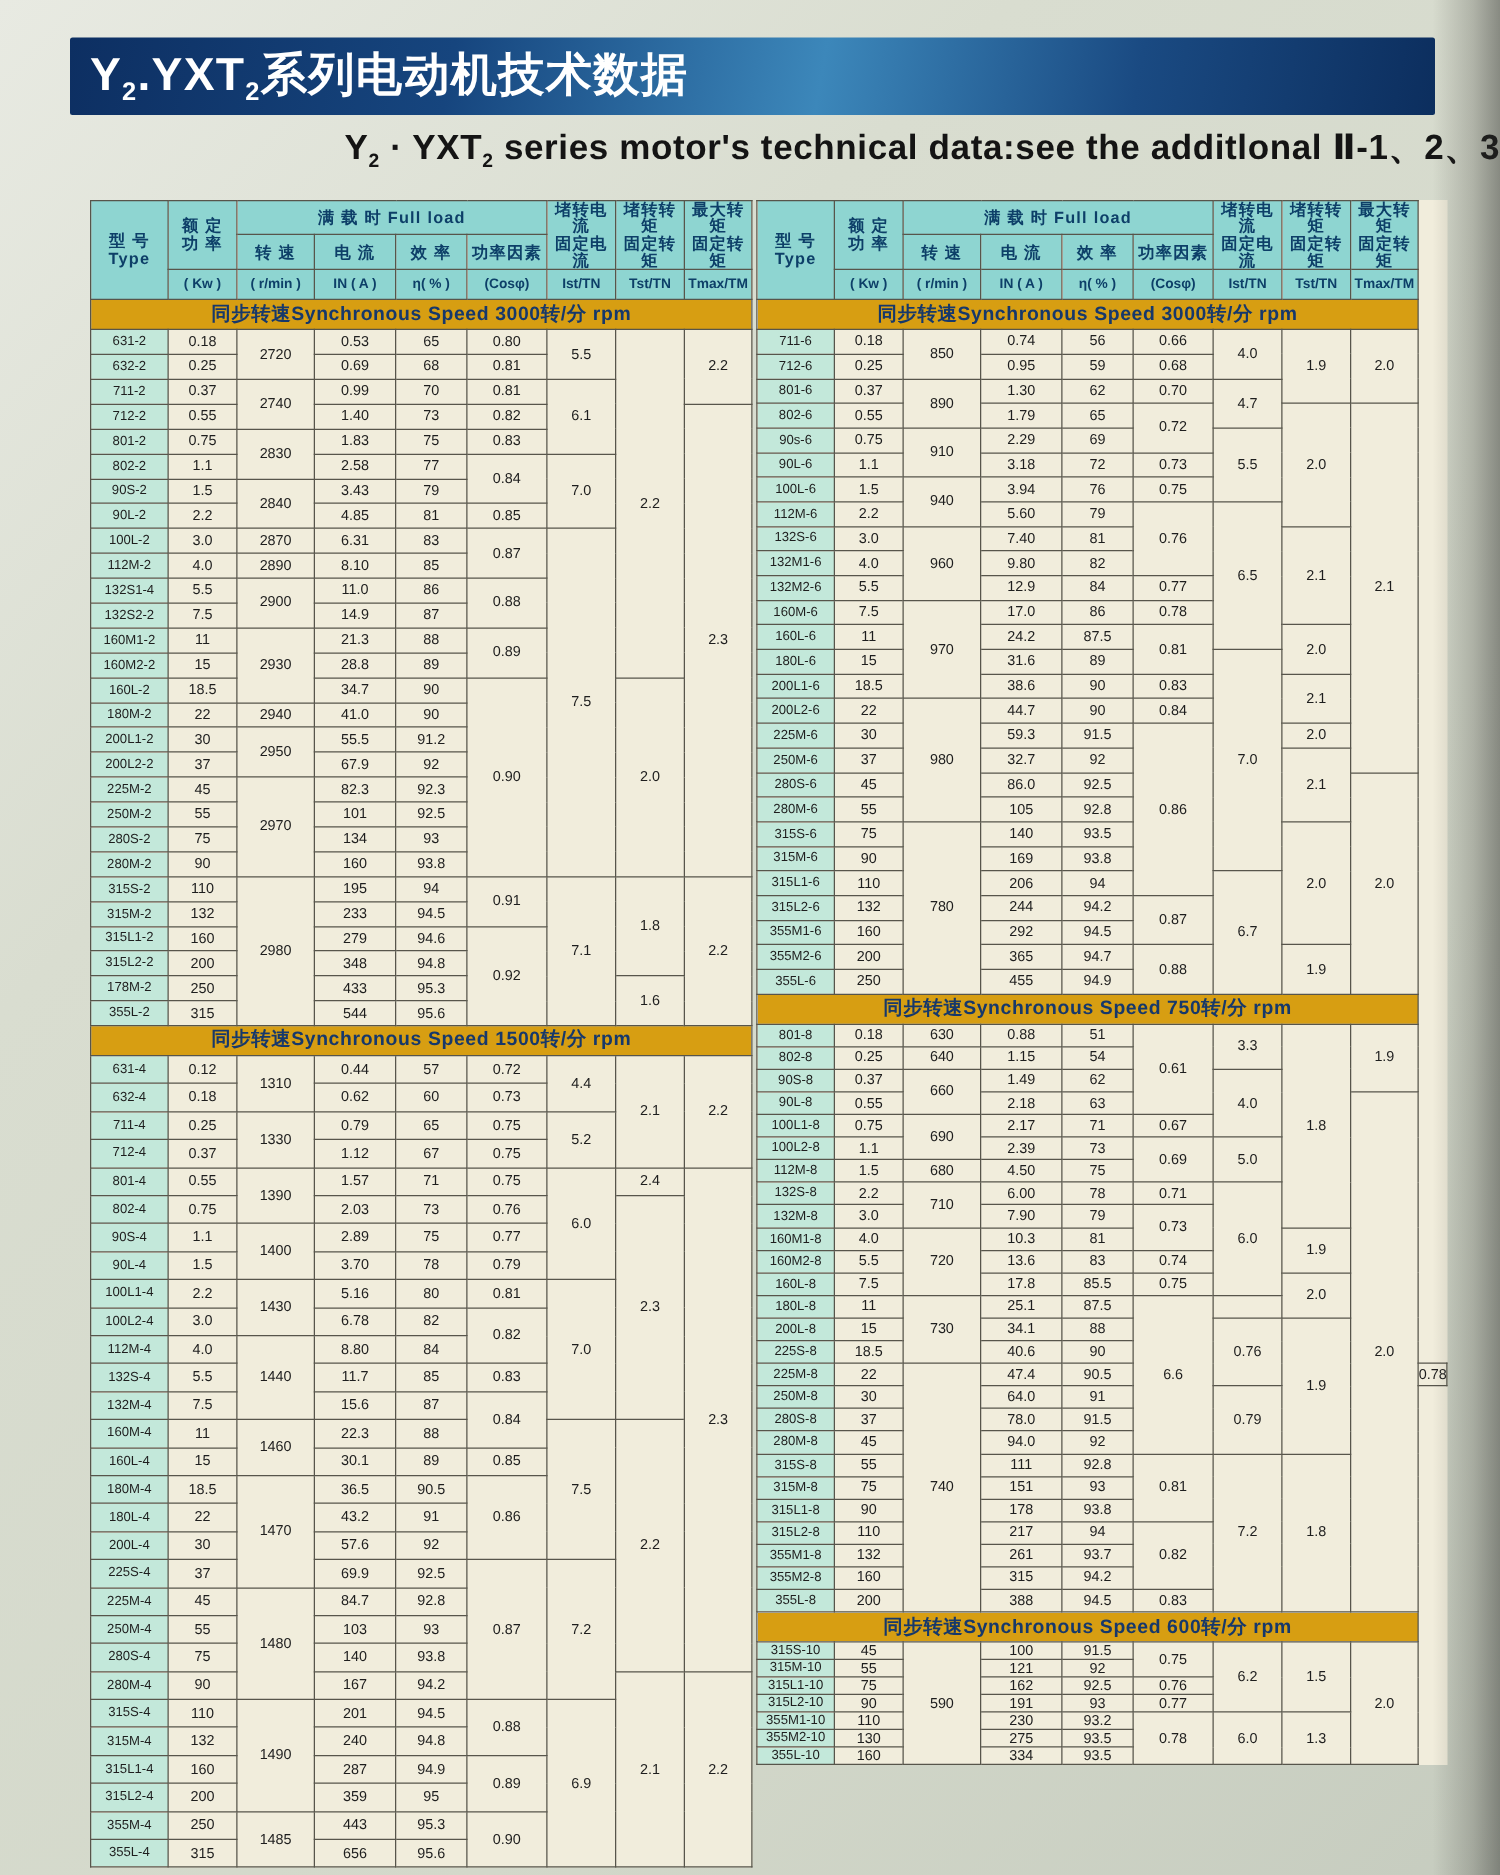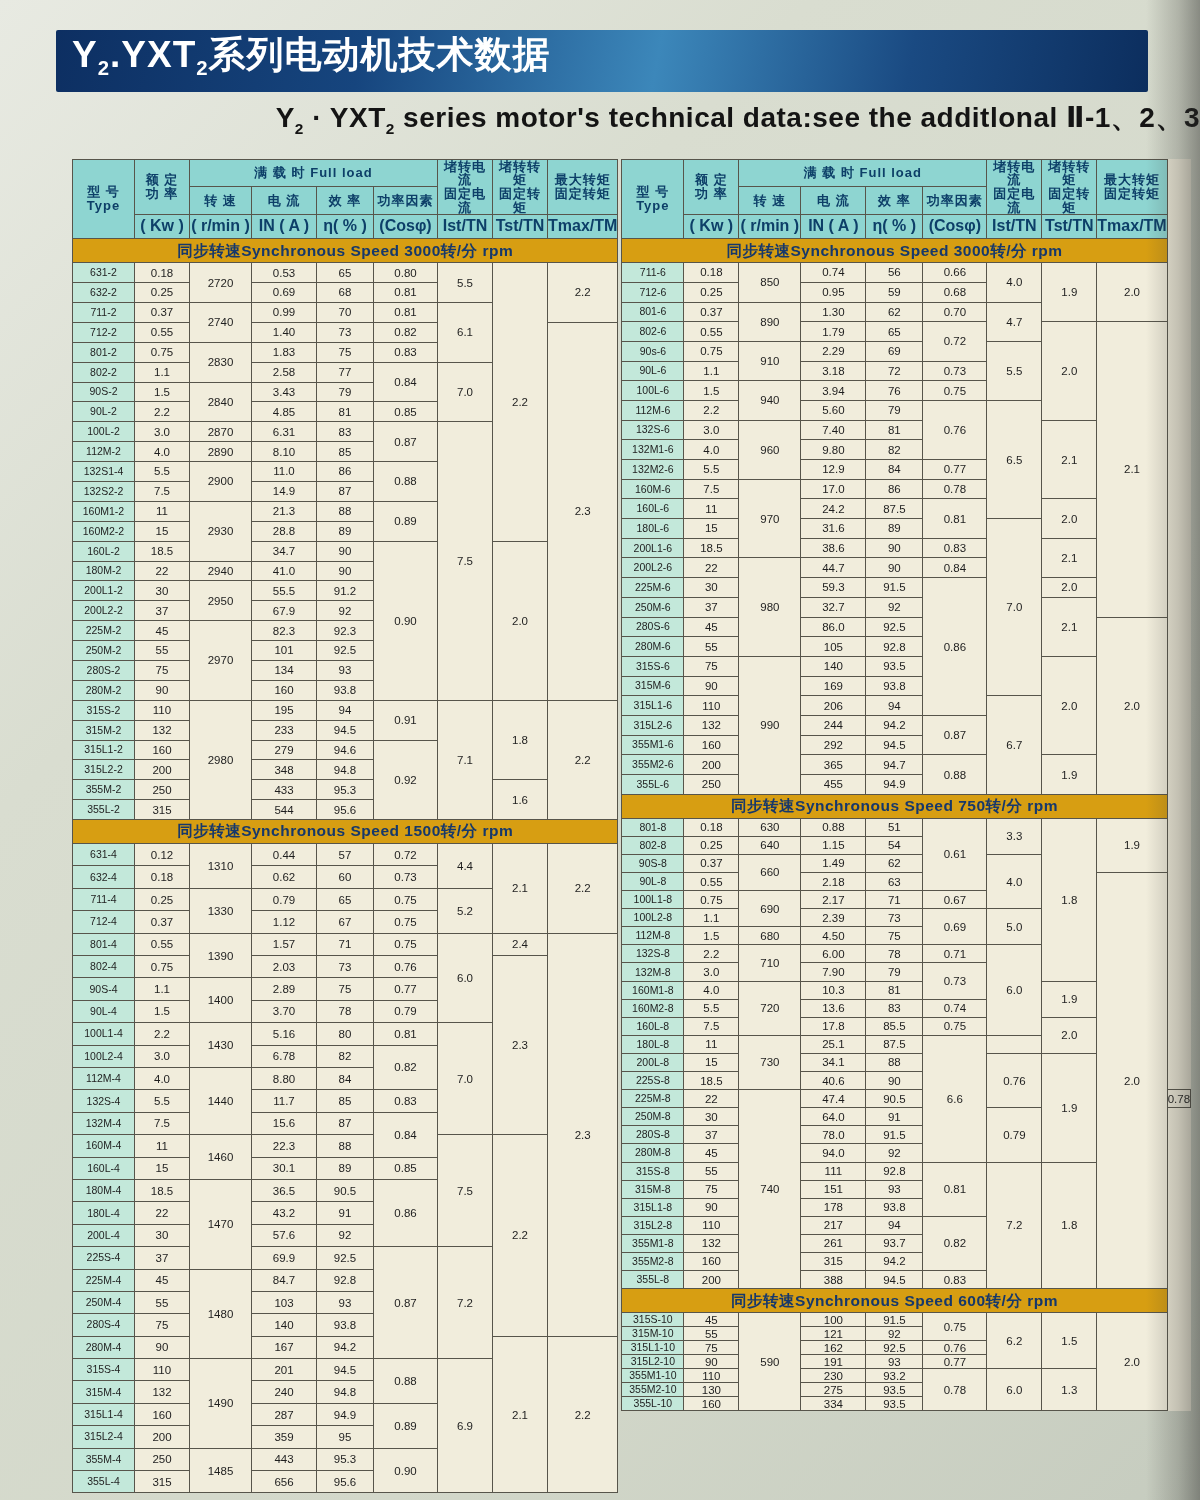--- a/index.html
+++ b/index.html
@@ -6,39 +6,39 @@
   body{
     width:1200px;height:1500px;
     font-family:"Liberation Sans","DejaVu Sans",sans-serif;
     background:linear-gradient(135deg,#e8eae2 0%,#d9ddd0 30%,#d3d8ca 70%,#c6ccbf 100%);
     overflow:hidden;
   }
   .title-bar{
     margin:30px 52px 0 56px;height:62px;
     background:linear-gradient(100deg,#0d2f62 0%,#16457e 28%,#3c87ba 55%,#1a4a82 78%,#0c2e5e 100%);
     border-radius:2px;
-    display:flex;padding-left:16px;
+    display:flex;align-items:center;padding-left:16px;
     color:#ffffff;white-space:nowrap;
   }
   .title-main{font-size:37px;font-weight:bold;letter-spacing:1px;}
   .title-paren{font-size:21px;font-weight:bold;margin-left:8px;color:#f4f6ff;}
   sub{font-size:0.55em;}
   .subtitle{
     margin:7px 0 0 58px;font-size:28px;font-weight:bold;color:#141414;letter-spacing:0.5px;text-align:right;
   }
   .tables{display:flex;align-items:flex-start;margin:21px 0 0 72px;gap:3px;}
   table{border-collapse:collapse;table-layout:fixed;background:#f1eddc;}
   td,th{
     border:1px solid #57554b;text-align:center;vertical-align:middle;
     padding:0;overflow:hidden;line-height:1.05;
     font-size:11.5px;color:#1e1e1e;font-weight:normal;
   }
   thead th{background:#8ed5d1;color:#0d3f68;font-weight:bold;}
   th.zh{font-size:13px;letter-spacing:1px;}
-  th.en{font-size:16px;}
+  th.en{font-size:11px;}
   tr.hr1{height:27px;} tr.hr2{height:27px;} tr.hr3{height:24px;}
   td.gold{
     background:#d79e12;color:#16386b;font-weight:bold;font-size:15.5px;height:23px;
     letter-spacing:0.5px;
   }
   td.type{background:#c3e8da;font-size:10.5px;}
   .tL tbody.sec0 tr{height:19.9px;}
   .tL tbody.sec1 tr{height:22.4px;}
   .tR tbody.sec0 tr{height:19.7px;}
   .tR tbody.sec1 tr{height:18.1px;}
@@ -288,21 +288,21 @@
             <td>94.6</td>
             <td rowspan="4">0.92</td>
           </tr>
           <tr>
             <td class="type">315L2-2</td>
             <td>200</td>
             <td>348</td>
             <td>94.8</td>
           </tr>
           <tr>
-            <td class="type">355M-2</td>
+            <td class="type">178M-2</td>
             <td>250</td>
             <td>433</td>
             <td>95.3</td>
             <td rowspan="2">1.6</td>
           </tr>
           <tr>
             <td class="type">355L-2</td>
             <td>315</td>
             <td>544</td>
             <td>95.6</td>
@@ -727,21 +727,21 @@
           </tr>
           <tr>
             <td class="type">280M-6</td>
             <td>55</td>
             <td>105</td>
             <td>92.8</td>
           </tr>
           <tr>
             <td class="type">315S-6</td>
             <td>75</td>
-            <td rowspan="7">990</td>
+            <td rowspan="7">780</td>
             <td>140</td>
             <td>93.5</td>
             <td rowspan="5">2.0</td>
           </tr>
           <tr>
             <td class="type">315M-6</td>
             <td>90</td>
             <td>169</td>
             <td>93.8</td>
           </tr>

